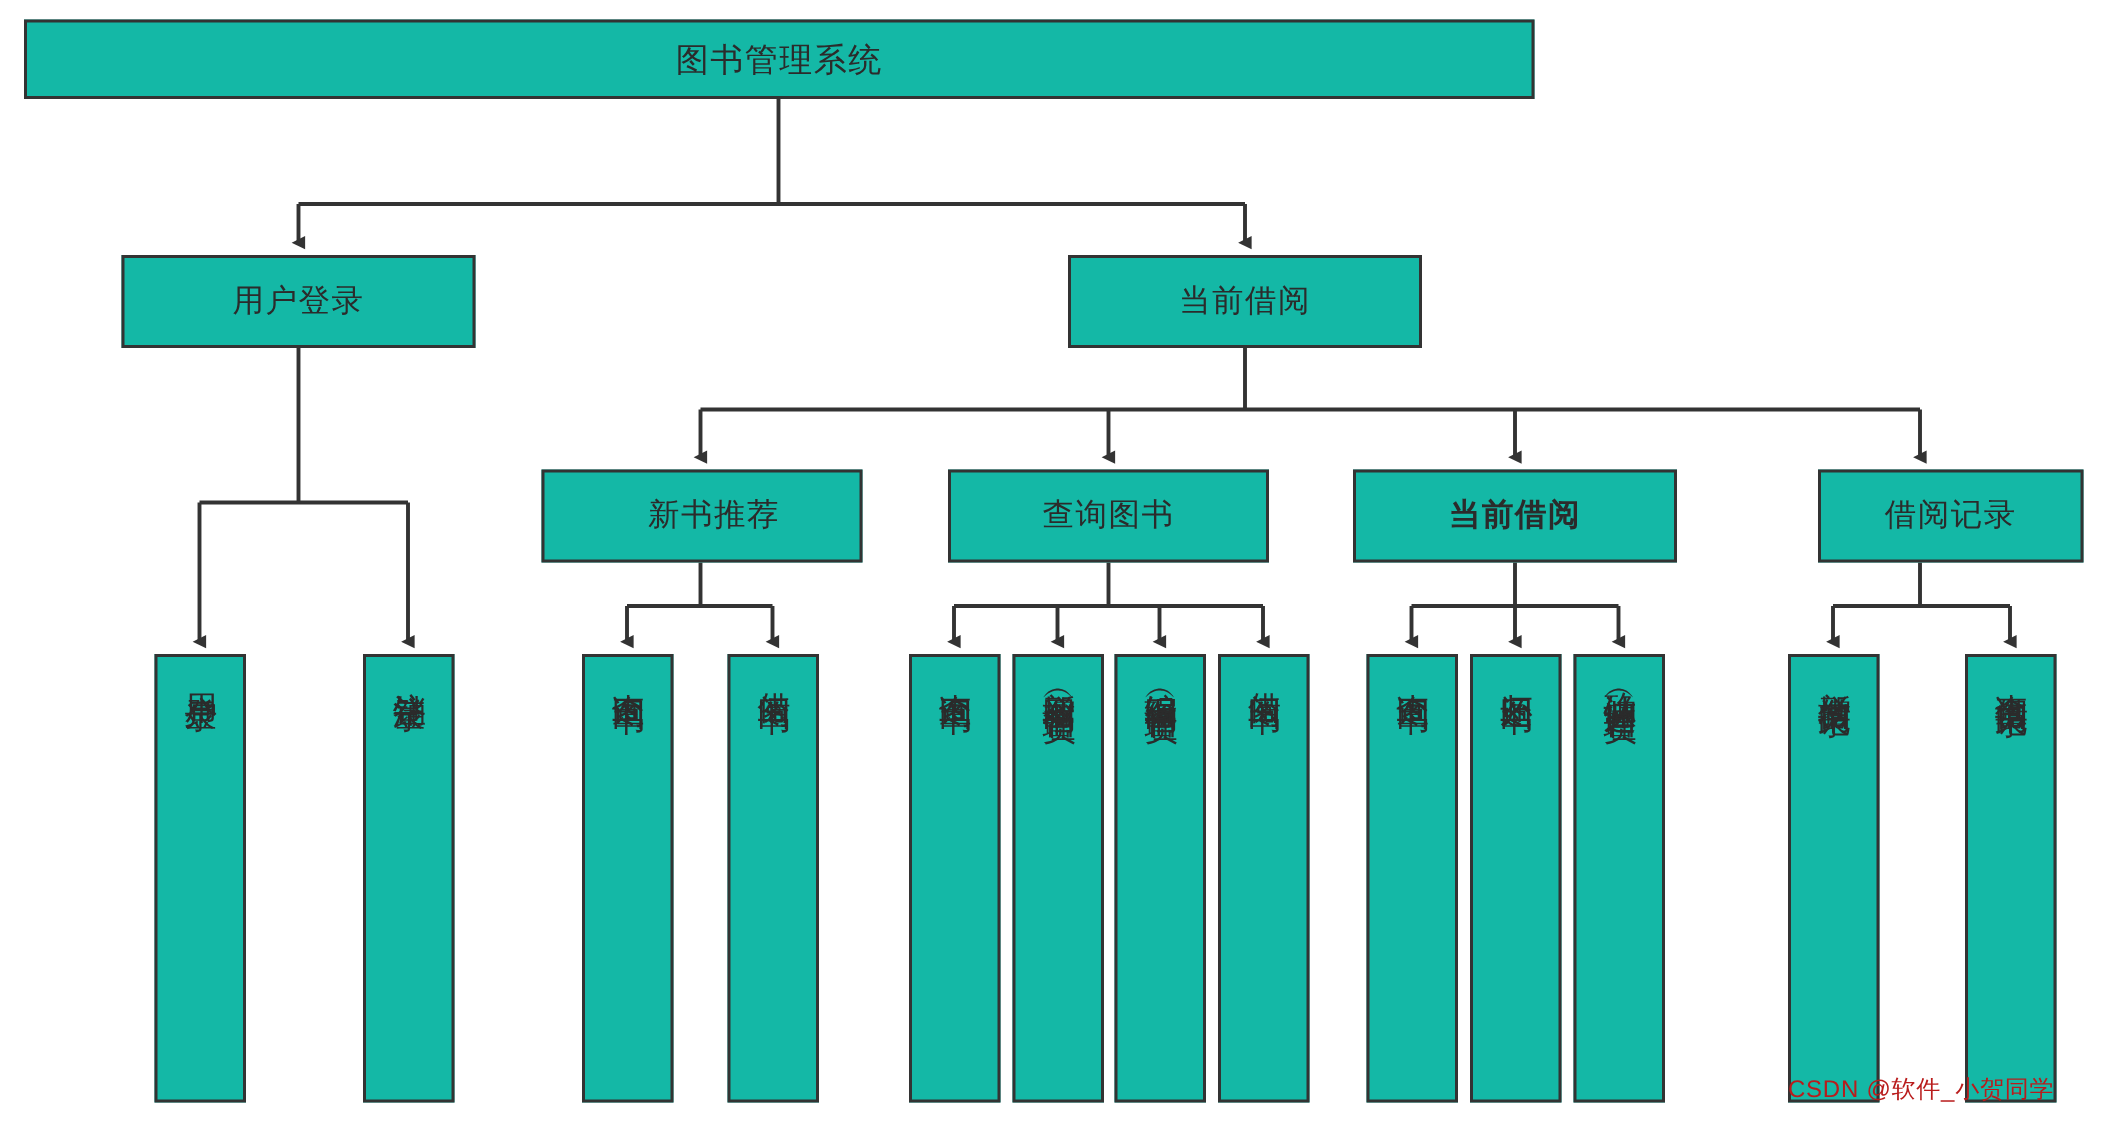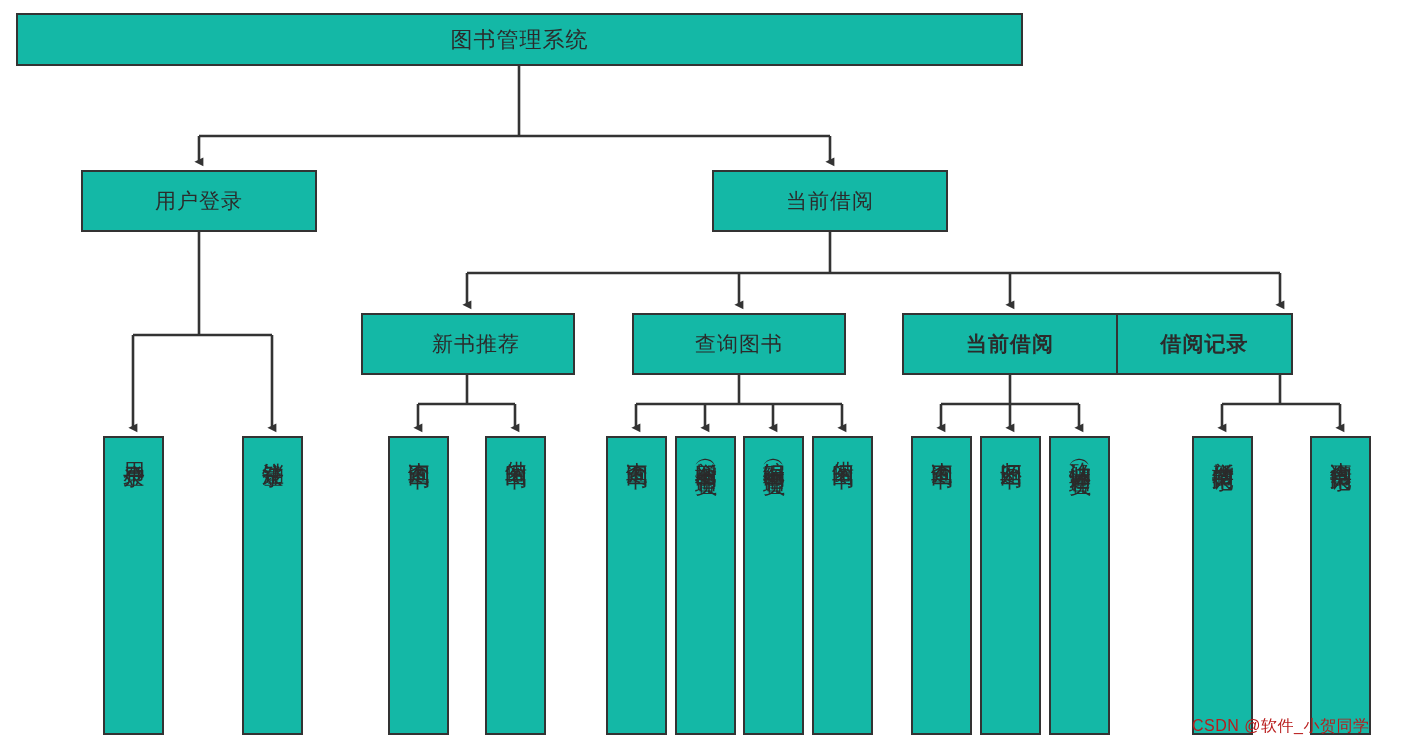--- a/index.html
+++ b/index.html
@@ -151,21 +151,21 @@
   </div>
 
   <div class="node horiz" style="left:632px; top:313px; width:214px; height:62px;">
     <span class="label">查询图书</span>
   </div>
 
   <div class="node horiz" style="left:902px; top:313px; width:216px; height:62px;font-weight:bold;">
     <span class="label">当前借阅</span>
   </div>
 
-  <div class="node horiz" style="left:1116px; top:313px; width:177px; height:62px;font-weight:bold;">
+  <div class="node horiz" style="left:1212px; top:313px; width:177px; height:62px;">
     <span class="label">借阅记录</span>
   </div>
 
   <div class="node vert" style="left:103px; top:436px; width:61px; height:299px;">
     <span class="label">用户登录</span>
   </div>
 
   <div class="node vert" style="left:242px; top:436px; width:61px; height:299px;">
     <span class="label">注销登录</span>
   </div>

